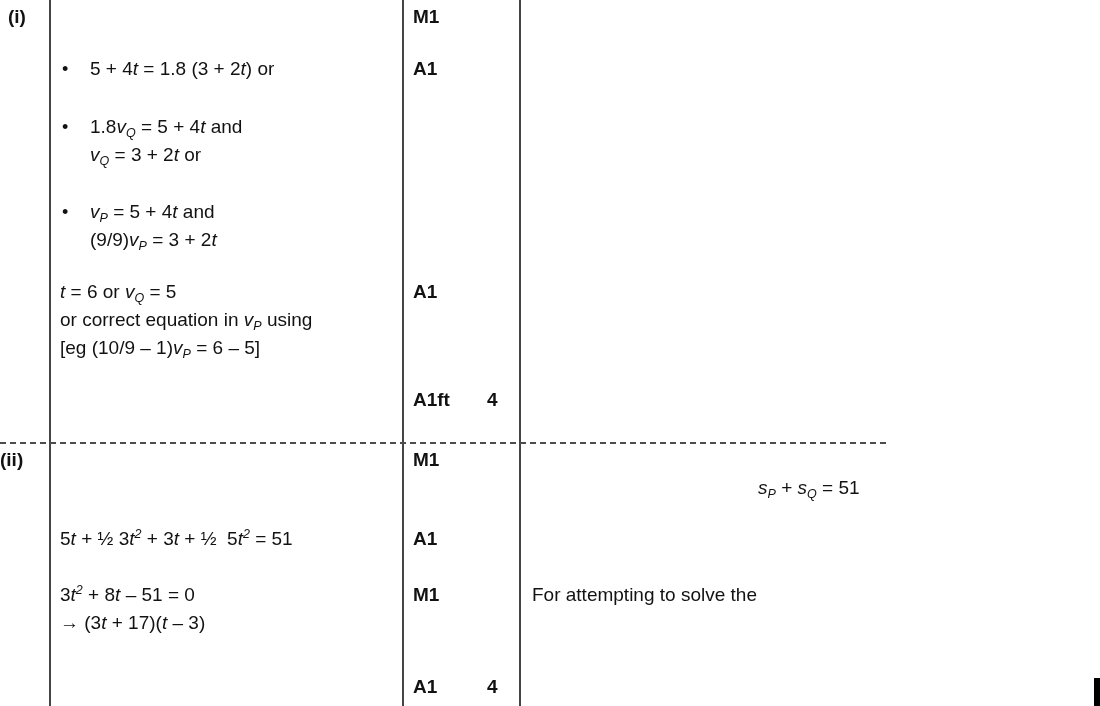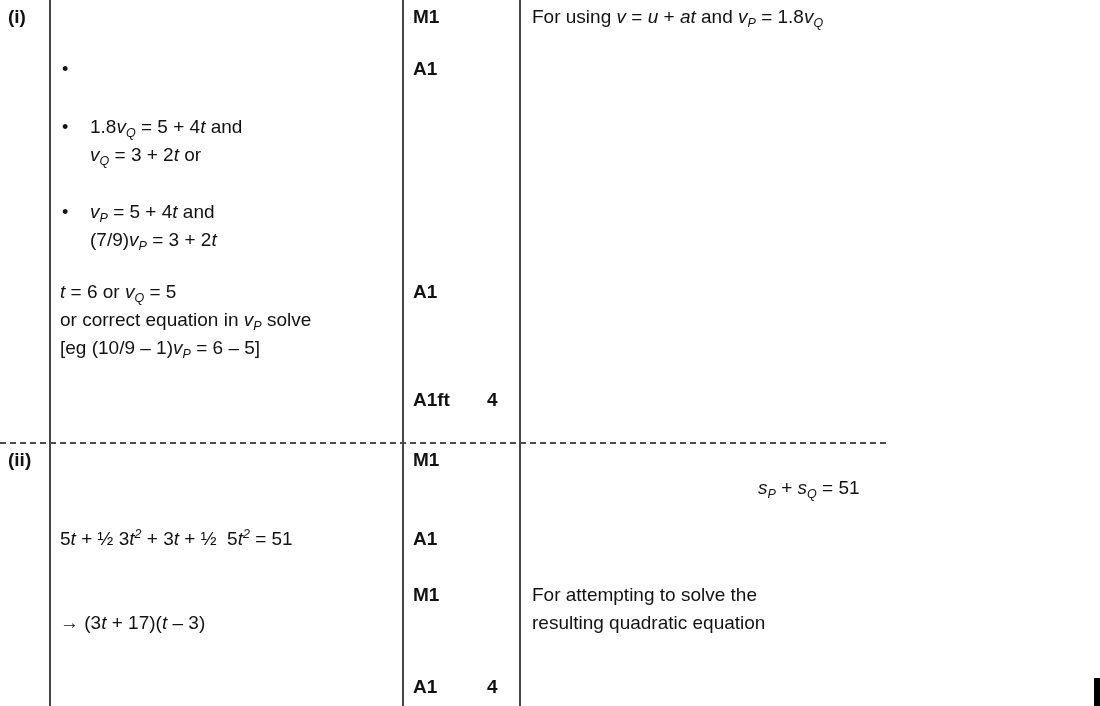--- a/index.html
+++ b/index.html
@@ -35,53 +35,53 @@
 <div class="sheet">
 
   <div class="vline" style="left:49px"></div>
   <div class="vline" style="left:402px"></div>
   <div class="vline" style="left:519px"></div>
 
   <div class="dashline"></div>
 
   <div class="line bold" style="left:8px;top:5px">(i)</div>
   <div class="line bold" style="left:413px;top:5px">M1</div>
-  <div class="line" style="left:532px;top:5px"><span>For using </span><span class="it">v</span><span> = </span><span class="it">u</span><span> + </span><span class="it">at</span><span> and </span><span class="it">v</span><sub class="it">P</sub><span> = 1.8</span><span class="it">v</span><sub class="it">Q</sub></div>
 
   <span class="bullet" style="left:62px;top:57px">•</span>
+  <div class="line" style="left:90px;top:57px"><span>5 + 4</span><span class="it">t</span><span> = 1.8 (3 + 2</span><span class="it">t</span><span>) or</span></div>
   <div class="line bold" style="left:413px;top:57px">A1</div>
 
   <span class="bullet" style="left:62px;top:115px">•</span>
   <div class="line" style="left:90px;top:115px"><span>1.8</span><span class="it">v</span><sub class="it">Q</sub><span> = 5 + 4</span><span class="it">t</span><span> and</span></div>
   <div class="line" style="left:90px;top:143px"><span class="it">v</span><sub class="it">Q</sub><span> = 3 + 2</span><span class="it">t</span><span> or</span></div>
 
   <span class="bullet" style="left:62px;top:200px">•</span>
   <div class="line" style="left:90px;top:200px"><span class="it">v</span><sub class="it">P</sub><span> = 5 + 4</span><span class="it">t</span><span> and</span></div>
-  <div class="line" style="left:90px;top:228px"><span>(7/9)</span><span class="it">v</span><sub class="it">P</sub><span> = 3 + 2</span><span class="it">t</span></div>
+  <div class="line" style="left:90px;top:228px"><span>(9/9)</span><span class="it">v</span><sub class="it">P</sub><span> = 3 + 2</span><span class="it">t</span></div>
 
   <div class="line" style="left:60px;top:280px"><span class="it">t</span><span> = 6 or </span><span class="it">v</span><sub class="it">Q</sub><span> = 5</span></div>
   <div class="line bold" style="left:413px;top:280px">A1</div>
-  <div class="line" style="left:60px;top:308px"><span>or correct equation in </span><span class="it">v</span><sub class="it">P</sub><span> solve</span></div>
+  <div class="line" style="left:60px;top:308px"><span>or correct equation in </span><span class="it">v</span><sub class="it">P</sub><span> using</span></div>
   <div class="line" style="left:60px;top:336px"><span>[eg (10/9 – 1)</span><span class="it">v</span><sub class="it">P</sub><span> = 6 – 5]</span></div>
 
   <div class="line bold" style="left:413px;top:388px">A1ft</div>
   <div class="line bold" style="left:487px;top:388px">4</div>
 
-  <div class="line bold" style="left:8px;top:448px">(ii)</div>
+  <div class="line bold" style="left:0;top:448px">(ii)</div>
   <div class="line bold" style="left:413px;top:448px">M1</div>
   <div class="line" style="left:758px;top:476px"><span class="it">s</span><sub class="it">P</sub><span> + </span><span class="it">s</span><sub class="it">Q</sub><span> = 51</span></div>
 
   <div class="line" style="left:60px;top:527px"><span>5</span><span class="it">t</span><span> + ½ 3</span><span class="it">t</span><sup class="it">2</sup><span> + 3</span><span class="it">t</span><span> + ½  5</span><span class="it">t</span><sup class="it">2</sup><span> = 51</span></div>
   <div class="line bold" style="left:413px;top:527px">A1</div>
 
+  <div class="line" style="left:60px;top:583px"><span>3</span><span class="it">t</span><sup class="it">2</sup><span> + 8</span><span class="it">t</span><span> – 51 = 0</span></div>
   <div class="line bold" style="left:413px;top:583px">M1</div>
   <div class="line" style="left:532px;top:583px"><span>For attempting to solve the</span></div>
 
   <div class="line" style="left:60px;top:611px"><span>→ (3</span><span class="it">t</span><span> + 17)(</span><span class="it">t</span><span> – 3)</span></div>
-  <div class="line" style="left:532px;top:611px"><span>resulting quadratic equation</span></div>
 
   <div class="line" style="left:60px;top:703px"><span>Time is 3 s</span></div>
   <div class="line bold" style="left:413px;top:675px">A1</div>
   <div class="line bold" style="left:487px;top:675px">4</div>
 
   <div class="edge-mark"></div>
 
 </div>
 
 </body></html>

